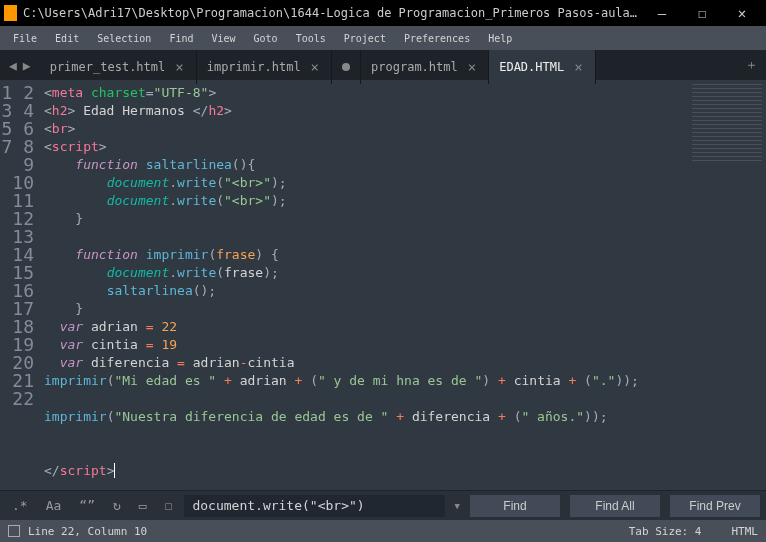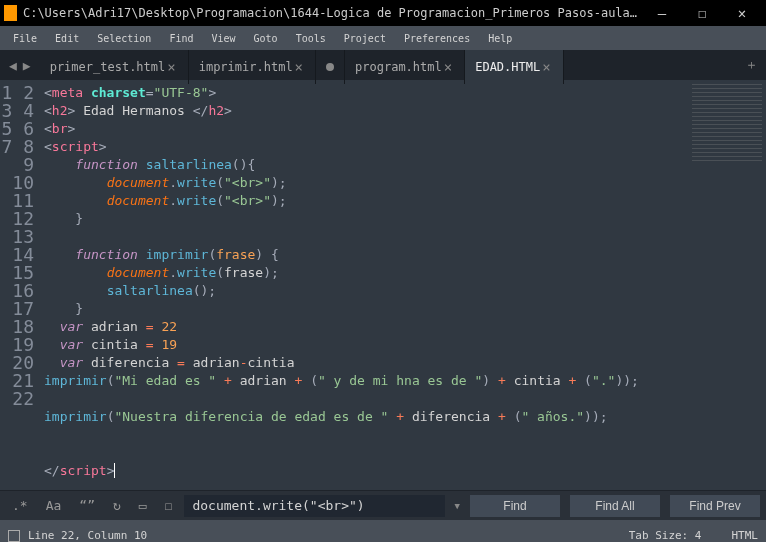--- a/index.html
+++ b/index.html
@@ -8,47 +8,47 @@
 .titlebar-left { display: flex; align-items: center; gap: 6px; overflow: hidden; }
 .titlebar-icon { width: 16px; height: 16px; background: #ff9800; display: inline-block; }
 .titlebar-title { white-space: nowrap; overflow: hidden; text-overflow: ellipsis; }
 .win-controls { display: flex; gap: 0; }
 .win-btn { width: 40px; height: 26px; display: flex; align-items: center; justify-content: center; cursor: pointer; font-size: 14px; }
 .menubar { background: #484f58; color: #d4d4d4; height: 24px; display: flex; align-items: center; padding: 0 4px; font-size: 10px; font-family: -apple-system, Segoe UI, sans-serif; }
 .menubar span { padding: 0 9px; cursor: pointer; }
 .tabbar { background: #1e232a; height: 30px; display: flex; align-items: stretch; }
 .tab-arrows { display: flex; align-items: center; padding: 0 6px; color: #888; }
 .tab-arrows span { padding: 0 3px; cursor: pointer; }
-.tab { display: flex; align-items: center; padding: 17px 10px; color: #aaa; font-size: 12px; border-right: 1px solid #15191e; cursor: pointer; font-family: -apple-system, Segoe UI, sans-serif; gap: 0; }
+.tab { display: flex; align-items: center; padding: 17px 10px; color: #aaa; font-size: 12px; border-right: 1px solid #15191e; cursor: pointer; font-family: -apple-system, Segoe UI, sans-serif; gap: 8px; }
 .tab.active { background: #303841; color: #eee; justify-content: space-between; }
 .tab-close { color: #888; font-size: 14px; padding: 0 2px; }
 .tab-dot { width: 8px; height: 8px; background: #888; border-radius: 50%; display: inline-block; }
 .tab-plus { padding: 0 8px; display: flex; align-items: center; color: #888; cursor: pointer; margin-left: auto; gap: 4px; }
 .editor { flex: 1; display: flex; overflow: hidden; position: relative; }
 .gutter { width: 44px; background: #303841; color: #848c99; text-align: right; padding: 4px 10px 4px 0; font-size: 18px; line-height: 18px; user-select: none; }
 .code { flex: 1; padding: 4px 0; font-size: 13px; line-height: 18px; white-space: pre; overflow: hidden; }
 .minimap { width: 80px; background: #303841; position: relative; }
 .minimap-content { position: absolute; top: 4px; right: 4px; width: 70px; height: 80px; opacity: 0.3; background: linear-gradient(#888 1px, transparent 1px); background-size: 100% 4px; }
 .cursor { border-left: 1px solid #fff; }
 
 .tag { color: #f9789a; }
-.attr { color: #5eead4; font-weight: bold; }
+.attr { color: #22c55e; }
 .punct { color: #a6acb9; }
 .str { color: #99c794; }
 .fn { color: #5eb7d8; }
 .var { color: #d4d4d4; }
 .num { color: #f9a255; }
 .op { color: #f97b58; }
 .storage { color: #c695c6; font-style: italic; }
-.obj { color: #f97316; font-style: italic; }
+.obj { color: #14b8a6; font-style: italic; }
 .findbar { background: #2a3038; height: 30px; display: flex; align-items: center; padding: 0 6px; gap: 6px; color: #999; font-size: 13px; border-top: 1px solid #1e232a; }
 .find-opt { padding: 2px 6px; cursor: pointer; border-radius: 2px; }
 .find-input { flex: 1; background: #202731; color: #d4d4d4; border: none; padding: 4px 8px; font-family: inherit; font-size: 13px; height: 22px; }
 .find-btn { background: #414a56; color: #ccc; border: none; padding: 4px 0; width: 90px; margin-left: 4px; cursor: pointer; font-size: 12px; font-family: -apple-system, Segoe UI, sans-serif; height: 22px; }
-.statusbar { background: #484f58; height: 22px; display: flex; align-items: flex-end; justify-content: space-between; padding: 0 8px; color: #d4d4d4; font-size: 11px; font-family: -apple-system, Segoe UI, sans-serif; }
+.statusbar { background: #484f58; height: 22px; display: flex; align-items: center; justify-content: space-between; padding: 0 8px; color: #d4d4d4; font-size: 11px; font-family: -apple-system, Segoe UI, sans-serif; }
 .statusbar-left { display: flex; align-items: center; gap: 8px; }
 .statusbar-right { display: flex; align-items: center; gap: 30px; }
 .status-item { cursor: pointer; }
 .sb-icon { width: 12px; height: 12px; border: 1px solid #aaa; display: inline-block; }
 .chev { font-size: 9px; margin-left: 4px; color: #888; }
 </style>
 </head>
 <body>
 
 <div class="titlebar">

